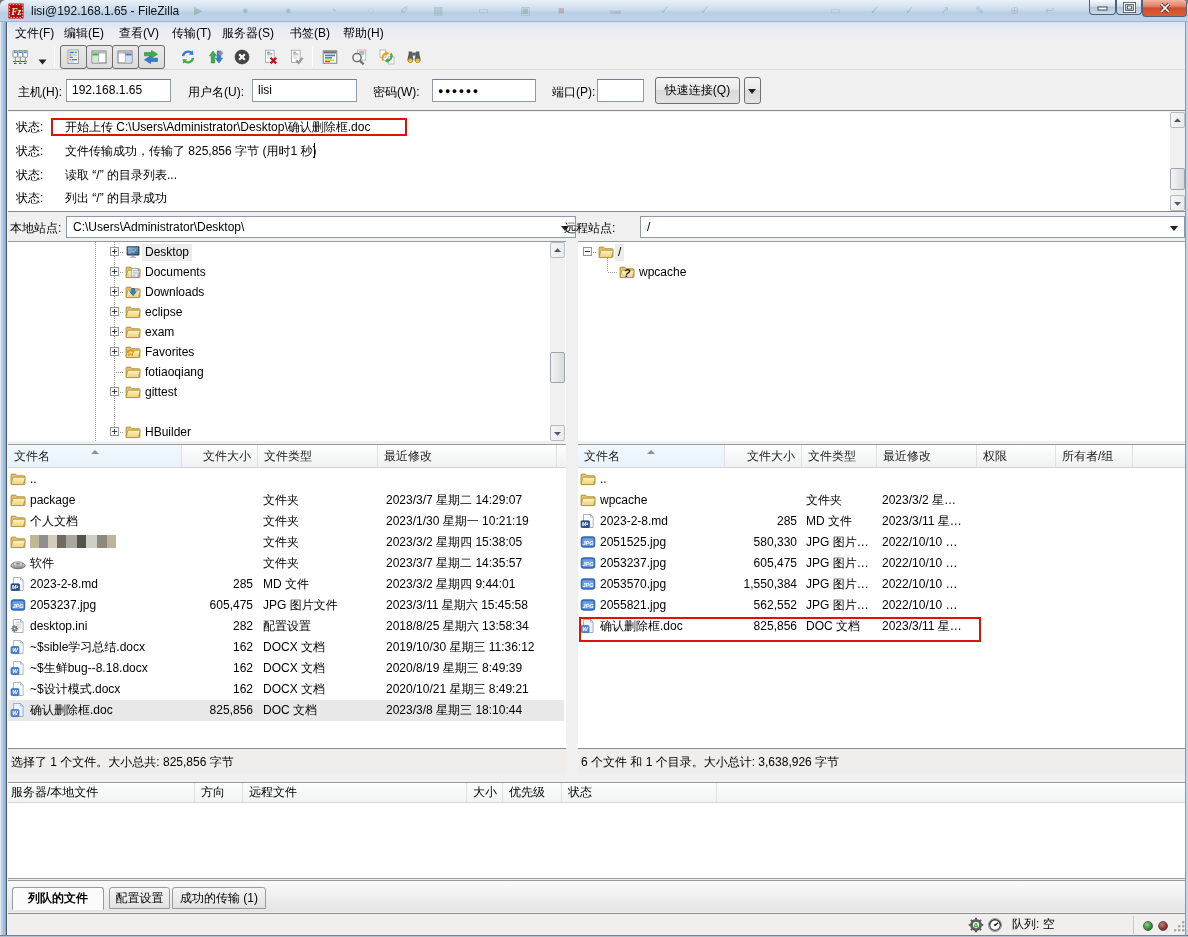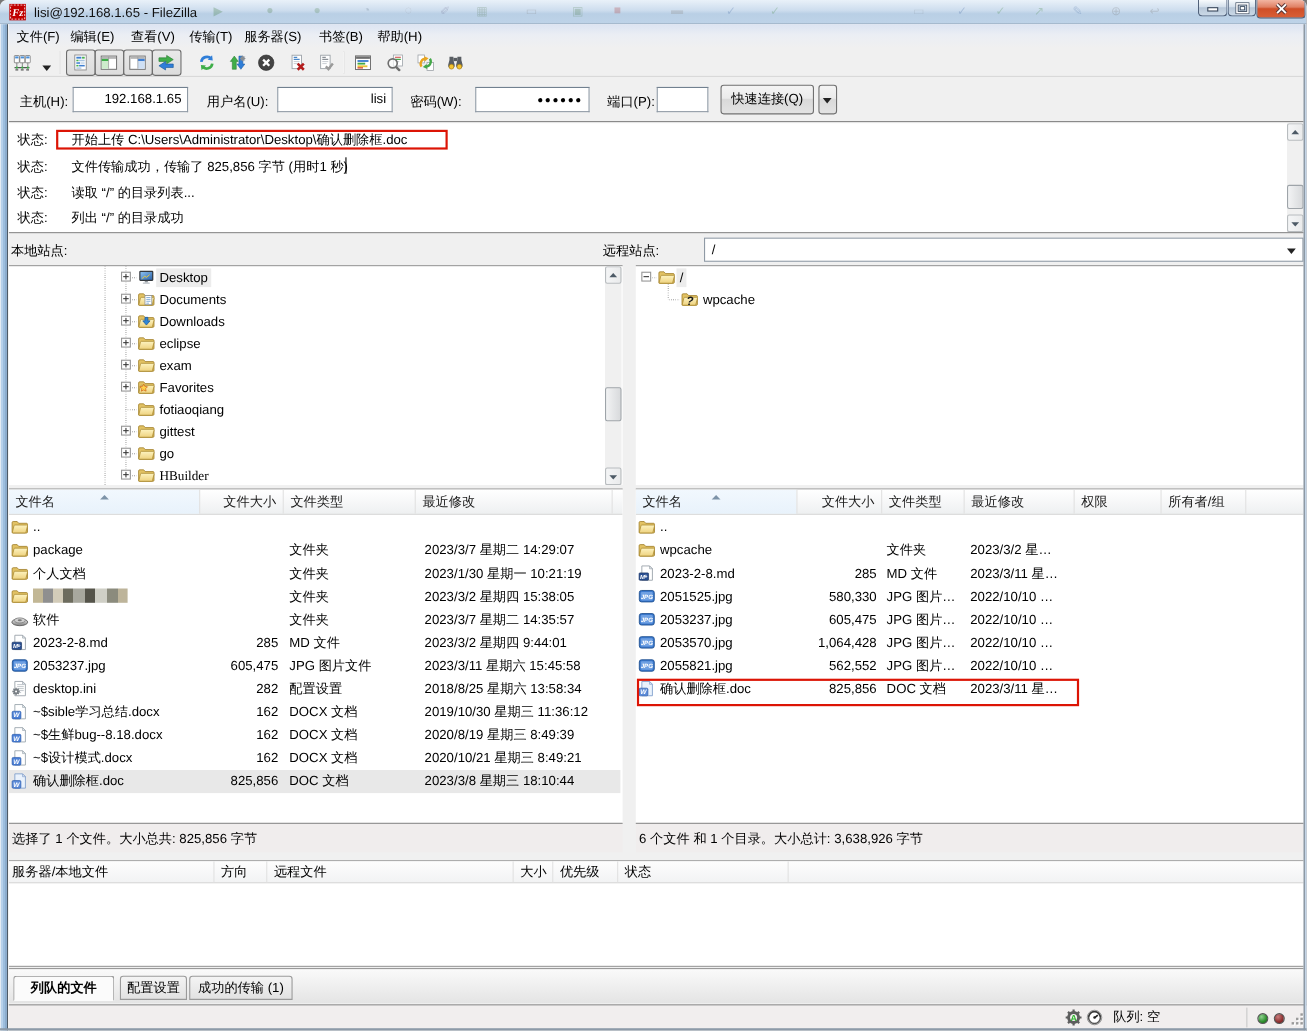--- a/index.html
+++ b/index.html
@@ -29,21 +29,21 @@
 .tbico{position:absolute;top:5px;width:16px;height:16px;}
 .tbsep{position:absolute;top:3px;width:1px;height:20px;background:#b4b4b4;border-right:1px solid #fff;}
 .tbtoggle{position:absolute;top:1px;width:27px;height:24px;border:1px solid #6d6d6d;border-radius:3px;
   background:linear-gradient(180deg,#e9e9e9,#dcdcdc);}
 .tbtoggle svg{position:absolute;left:4px;top:3px;}
 .tbcaret{position:absolute;top:10px;}
 
 .quickbar{left:8px;top:70px;width:1177px;height:41px;background:#f0f0f0;border-bottom:1px solid #8a8a8a;}
 .qlabel{position:absolute;top:14px;white-space:nowrap;}
 .qinput{position:absolute;top:9px;height:23px;border:1px solid #8f9aa5;border-top-color:#71808f;
-  background:#fff;font-size:12px;padding:0 5px;line-height:21px;white-space:nowrap;overflow:hidden;text-align:right;}
+  background:#fff;font-size:12px;padding:0 5px;line-height:21px;white-space:nowrap;overflow:hidden;}
 .qbtn{position:absolute;top:7px;height:27px;border:1px solid #707070;border-radius:3px;
   background:linear-gradient(180deg,#f4f4f4 0%,#ebebeb 45%,#d9d9d9 50%,#e3e3e3 100%);
   text-align:center;line-height:25px;}
 
 .logpane{left:8px;top:112px;width:1177px;height:99px;background:#fff;overflow:hidden;}
 .logline{position:absolute;left:0;height:16px;line-height:16px;white-space:nowrap;}
 .log-status{position:absolute;left:8px;}
 .log-msg{position:absolute;left:57px;}
 .red-rect{position:absolute;border:2px solid #dc1405;}
 .caret-bar{position:absolute;width:1px;background:#000;}
@@ -315,21 +315,22 @@
         <span class="log-status">状态:</span>
         <span class="log-msg">读取 “/” 的目录列表...</span>
       </div>
       <div class="logline" style="top: 78px; width: 1150px;">
         <span class="log-status">状态:</span>
         <span class="log-msg">列出 “/” 的目录成功</span>
       </div>
     </div>
   <div class="abs sitebar">
     <span class="slabel" style="left:2px">本地站点:</span>
-    <span class="slabel" style="left:540px">远程站点:</span>
+    <span class="abs scombo" style="left:58px;width:510px"><span>C:\Users\Administrator\Desktop\</span><i class="combo-caret" style="right:6px"></i></span>
+    <span class="slabel" style="left:556px">远程站点:</span>
     <span class="abs scombo" style="left:632px;width:545px"><span>/</span><i class="combo-caret" style="right:6px"></i></span>
   </div>
   <div class="abs treepane" id="ltree" style="left:8px;width:558px">
     <div class="vscroll" style="left:542px;top:0;height:199px">
       <span class="sbtn" style="top:0">
           <svg width="9" height="9" viewBox="0 0 9 9">
             <path d="M1 6 L4.5 2.2 L8 6 Z" fill="#4d5a66"></path>
           </svg>
         </span>
       <span class="sthumb" style="top:110px;height:31px"></span>
@@ -403,40 +404,30 @@
       <div class="trow" style="top: 140px; left: 0px; width: 100%;"><i class="doth" style="left: 112px; top: 10px; width: 4px;"></i><i class="expander plus" style="left: 102px;"></i><i class="ticon" style="left: 117px;"><svg width="16" height="16" viewBox="0 0 16 16">
             <defs>
               <linearGradient id="gFold" x1="0" y1="0" x2="0" y2="1">
                 <stop offset="0" stop-color="#fdf3c0"></stop>
                 <stop offset="1" stop-color="#eed27f"></stop>
               </linearGradient>
             </defs>
             <path d="M1 4.1c0-.6.4-1 1-1h3.6l1.4 1.6h7.1c.5 0 .9.4.9.9v7c0 .6-.4 1-1 1H2c-.6 0-1-.4-1-1z" fill="#e2c264" stroke="#9c7a26" stroke-width=".7"></path>
             <path d="M1.1 13.4 2.7 7c.1-.4.4-.7.8-.7h10.8c.5 0 .8.4.7.9l-1.4 5.6c-.1.4-.4.7-.9.7H1.9c-.5 0-.9-.4-.8-.1z" fill="url(#gFold)" stroke="#ab8a30" stroke-width=".7"></path>
           </svg></i><span class="tlabel" style="margin-left: 134px;">gittest</span></div>
-      <div class="trow" style="top: 160px; left: 0px; width: 100%;"><i class="doth" style="left: 112px; top: 10px; width: 4px;"></i><i class="expander plus" style="left: 102px;"></i><i class="ticon" style="left: 117px;"><svg width="16" height="16" viewBox="0 0 16 16">
-            <defs>
-              <linearGradient id="gFold" x1="0" y1="0" x2="0" y2="1">
-                <stop offset="0" stop-color="#fdf3c0"></stop>
-                <stop offset="1" stop-color="#eed27f"></stop>
-              </linearGradient>
-            </defs>
-            <path d="M1 4.1c0-.6.4-1 1-1h3.6l1.4 1.6h7.1c.5 0 .9.4.9.9v7c0 .6-.4 1-1 1H2c-.6 0-1-.4-1-1z" fill="#e2c264" stroke="#9c7a26" stroke-width=".7"></path>
-            <path d="M1.1 13.4 2.7 7c.1-.4.4-.7.8-.7h10.8c.5 0 .8.4.7.9l-1.4 5.6c-.1.4-.4.7-.9.7H1.9c-.5 0-.9-.4-.8-.1z" fill="url(#gFold)" stroke="#ab8a30" stroke-width=".7"></path>
-          </svg></i><span class="tlabel" style="margin-left: 134px;">go</span></div>
       <div class="trow" style="top: 180px; left: 0px; width: 100%;"><i class="doth" style="left: 112px; top: 10px; width: 4px;"></i><i class="expander plus" style="left: 102px;"></i><i class="ticon" style="left: 117px;"><svg width="16" height="16" viewBox="0 0 16 16">
             <defs>
               <linearGradient id="gFold" x1="0" y1="0" x2="0" y2="1">
                 <stop offset="0" stop-color="#fdf3c0"></stop>
                 <stop offset="1" stop-color="#eed27f"></stop>
               </linearGradient>
             </defs>
             <path d="M1 4.1c0-.6.4-1 1-1h3.6l1.4 1.6h7.1c.5 0 .9.4.9.9v7c0 .6-.4 1-1 1H2c-.6 0-1-.4-1-1z" fill="#e2c264" stroke="#9c7a26" stroke-width=".7"></path>
             <path d="M1.1 13.4 2.7 7c.1-.4.4-.7.8-.7h10.8c.5 0 .8.4.7.9l-1.4 5.6c-.1.4-.4.7-.9.7H1.9c-.5 0-.9-.4-.8-.1z" fill="url(#gFold)" stroke="#ab8a30" stroke-width=".7"></path>
-          </svg></i><span class="tlabel" style="margin-left: 134px; font-family: Liberation Serif, serif;">HBuilder</span></div>
+          </svg></i><span class="tlabel" style="margin-left: 134px;">HBuilder</span></div>
     </div>
   <div class="abs treepane" id="rtree" style="left:578px;width:607px">
       <div class="dotv" style="left: 29px; top: 14px; height: 16px;"></div>
       <div class="trow sel" style="top: 0px; left: 0px; width: 100%;"><i class="doth" style="left: 15px; top: 10px; width: 4px;"></i><i class="expander minus" style="left: 5px;"></i><i class="ticon" style="left: 20px;"><svg width="16" height="16" viewBox="0 0 16 16">
             <defs>
               <linearGradient id="gFold" x1="0" y1="0" x2="0" y2="1">
                 <stop offset="0" stop-color="#fdf3c0"></stop>
                 <stop offset="1" stop-color="#eed27f"></stop>
               </linearGradient>
             </defs>
@@ -696,21 +687,21 @@
         <span class="lcell" style="left: 299px; width: 100px; padding: 0px 0px 0px 5px;">2022/10/10 …</span>
         <span class="lcell" style="left: 399px; width: 79px; padding: 0px 0px 0px 11px;"></span>
         <span class="lcell" style="left: 478px; width: 77px; padding: 0px 0px 0px 6px;"></span>
       </div>
       <div class="lrow" style="top: 129px; width: 100%;">
         <span class="lcell name" style="left: 0px; width: 147px;"><i class="fico"><svg width="16" height="16" viewBox="0 0 16 16">
               <rect x="1.2" y="2.8" width="13.6" height="10.4" rx="2" fill="#3a79cf" stroke="#1e4f8e" stroke-width=".8"></rect>
               <rect x="2.6" y="4.2" width="10.8" height="7.6" rx="1" fill="#6fa0e2"></rect>
               <text x="8" y="10.6" text-anchor="middle" font-size="5.6" font-weight="bold" fill="#fff" font-family="Liberation Sans,sans-serif">JPG</text>
             </svg></i>2053570.jpg</span>
-        <span class="lcell num" style="left: 147px; width: 77px; padding: 0px 5px 0px 0px;">1,064,428</span>
+        <span class="lcell num" style="left: 147px; width: 77px; padding: 0px 5px 0px 0px;">1,550,384</span>
         <span class="lcell" style="left: 224px; width: 75px; padding: 0px 0px 0px 4px;">JPG 图片…</span>
         <span class="lcell" style="left: 299px; width: 100px; padding: 0px 0px 0px 5px;">2022/10/10 …</span>
         <span class="lcell" style="left: 399px; width: 79px; padding: 0px 0px 0px 11px;"></span>
         <span class="lcell" style="left: 478px; width: 77px; padding: 0px 0px 0px 6px;"></span>
       </div>
       <div class="lrow" style="top: 150px; width: 100%;">
         <span class="lcell name" style="left: 0px; width: 147px;"><i class="fico"><svg width="16" height="16" viewBox="0 0 16 16">
               <rect x="1.2" y="2.8" width="13.6" height="10.4" rx="2" fill="#3a79cf" stroke="#1e4f8e" stroke-width=".8"></rect>
               <rect x="2.6" y="4.2" width="10.8" height="7.6" rx="1" fill="#6fa0e2"></rect>
               <text x="8" y="10.6" text-anchor="middle" font-size="5.6" font-weight="bold" fill="#fff" font-family="Liberation Sans,sans-serif">JPG</text>

